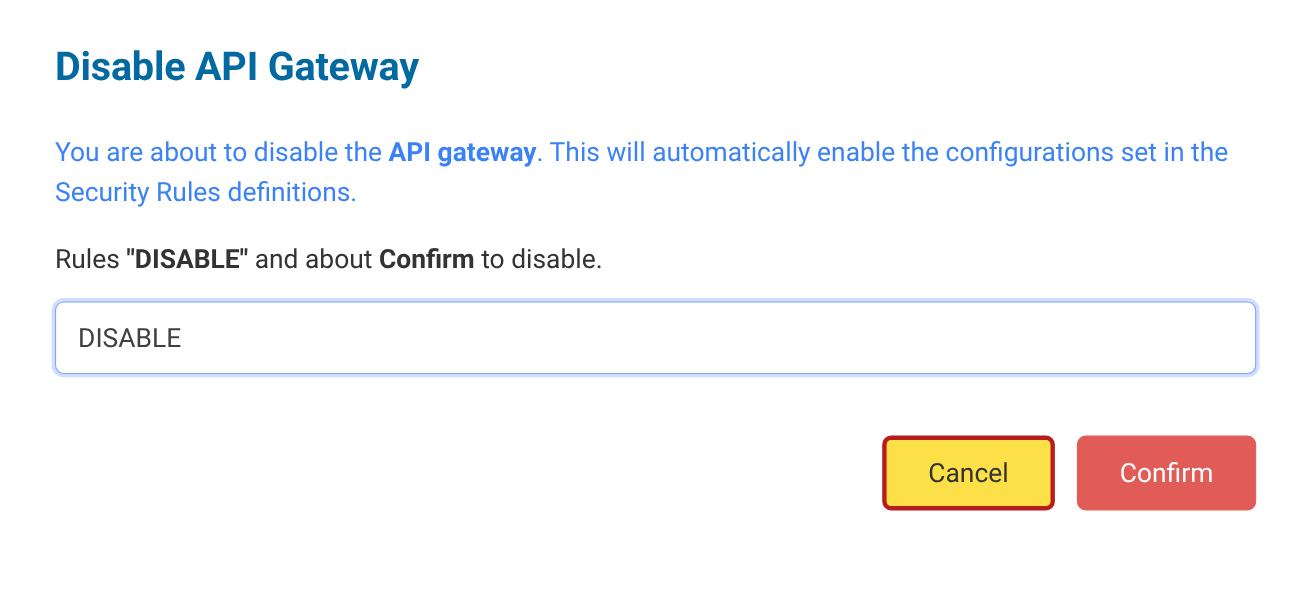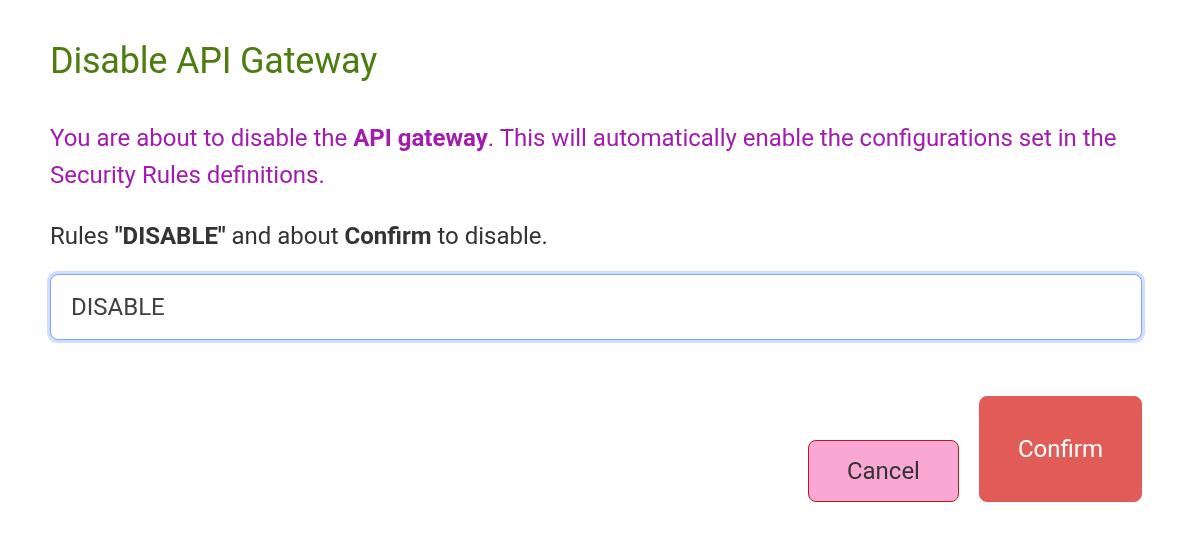--- a/index.html
+++ b/index.html
@@ -10,29 +10,29 @@
     body {
       font-family: -apple-system, BlinkMacSystemFont, "Segoe UI", Roboto, "Helvetica Neue", Arial, sans-serif;
       background: #ffffff;
       color: #1a1a1a;
       padding: 40px 50px;
       width: 1192px;
       height: 537px;
     }
     .dialog-title {
       font-size: 36px;
-      font-weight: 400;
-      color: #4d7c0f;
+      font-weight: 700;
+      color: #0369a1;
       margin-bottom: 38px;
       letter-spacing: -0.2px;
     }
     .dialog-message {
       font-size: 24px;
       line-height: 1.55;
-      color: #a21caf;
+      color: #3b82f6;
       margin-bottom: 28px;
     }
     .dialog-message .bold {
       font-weight: 700;
     }
     .instruction {
       font-size: 24px;
       color: #333;
       margin-bottom: 24px;
     }
@@ -59,24 +59,23 @@
     }
     .btn {
       font-size: 24px;
       padding: 16px 38px;
       border-radius: 8px;
       cursor: pointer;
       font-family: inherit;
       border: 1px solid transparent;
     }
     .btn-cancel {
-      background: #f9a8d4;
+      background: #fde047;
       color: #333;
-      border: 1px solid #b91c1c;
-      margin-top: 44px;
+      border: 4px solid #b91c1c;
     }
     .btn-confirm {
       background: #E15B57;
       color: #ffffff;
       border: 1px solid #E15B57;
     }
   </style>
 </head>
 <body>
 

